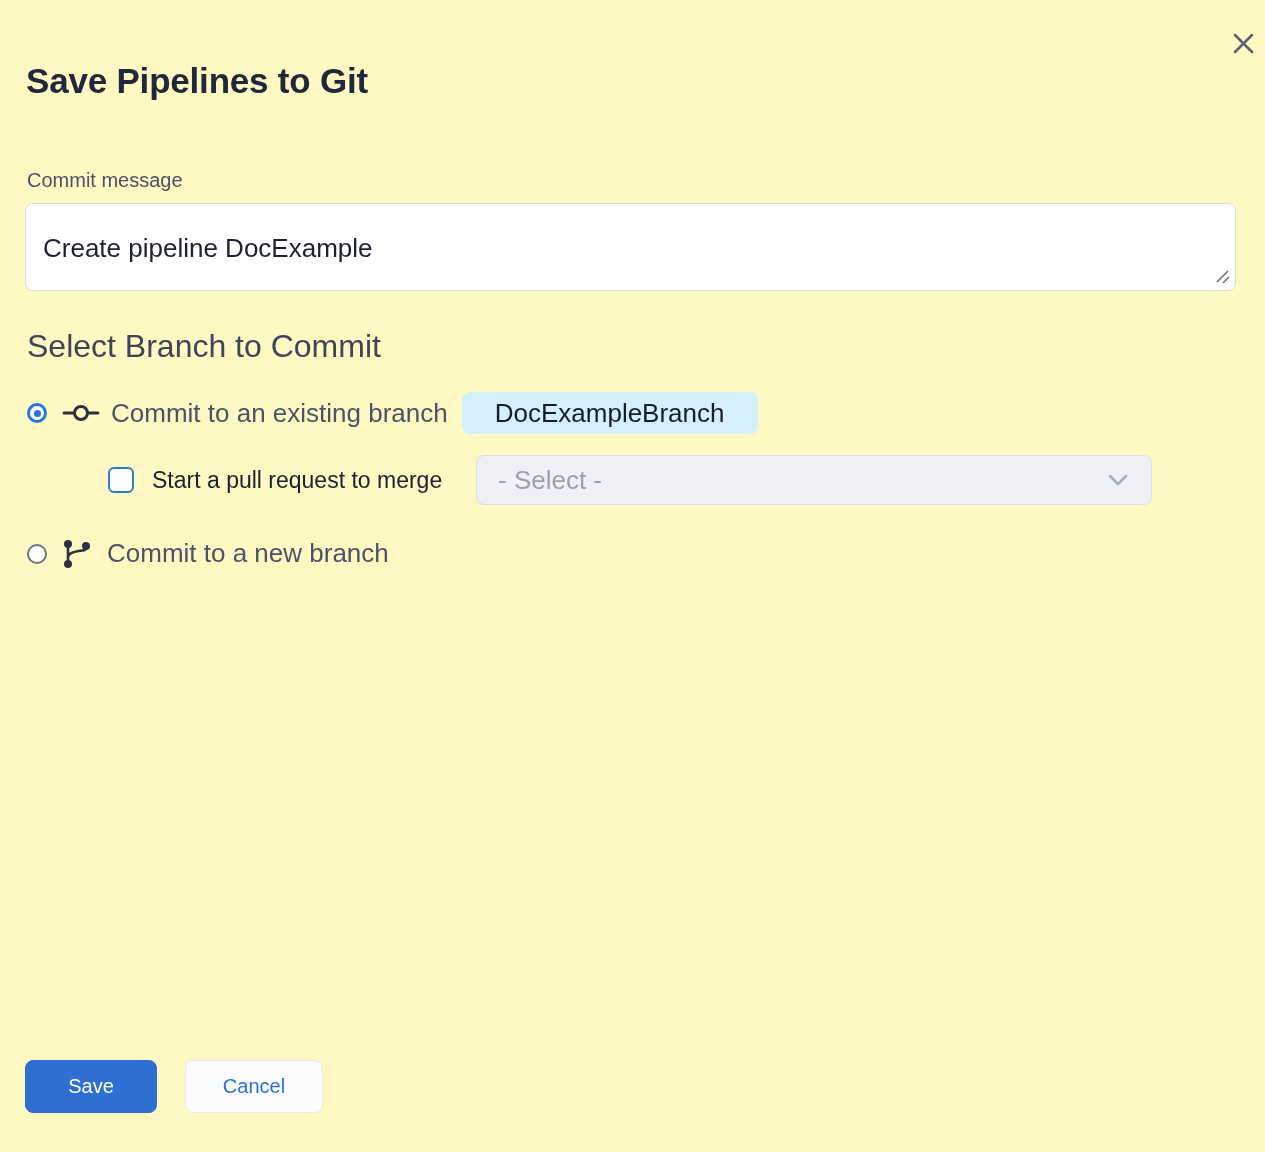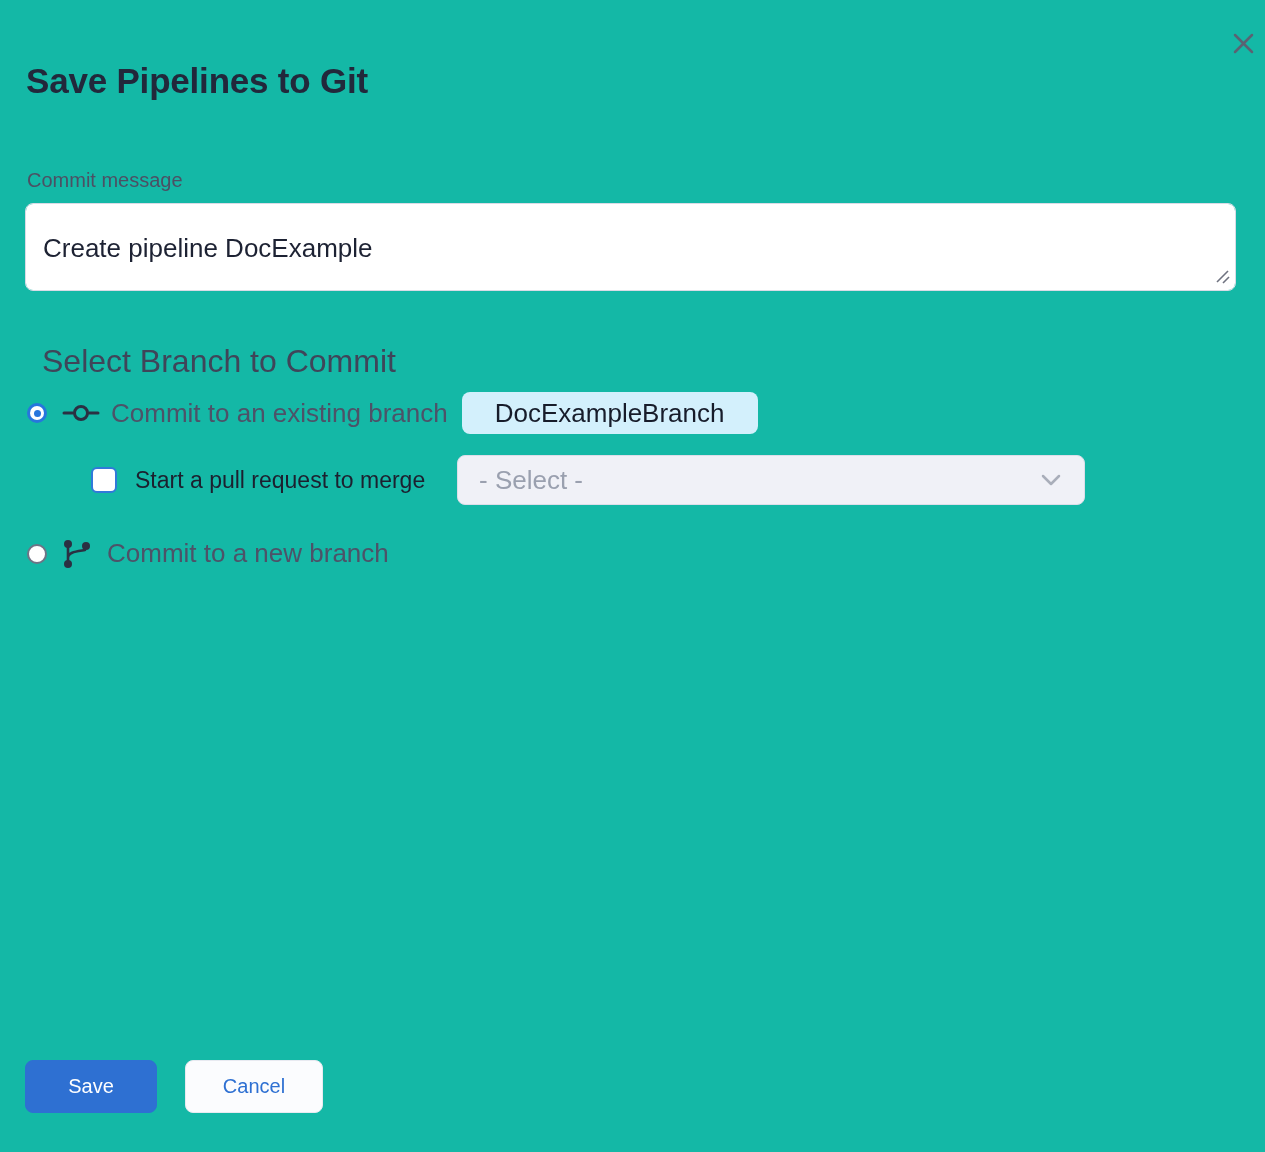--- a/index.html
+++ b/index.html
@@ -2,21 +2,21 @@
 <html><head>
 <meta charset="utf-8">
 <style>
   html, body { margin: 0; padding: 0; background: #ffffff; }
   body {
     width: 1265px; height: 1152px;
     font-family: "Liberation Sans", "DejaVu Sans", sans-serif;
     position: relative; overflow: hidden;
     color: #22283b;
   }
-  .page { position: absolute; inset: 0; background: #14b8a6; }
+  .page { position: absolute; inset: 0; background: #fef9c3; }
 
   
   .close-btn {
     position: absolute; left: 1222px; top: 22px; width: 42px; height: 42px;
     background: none; border: none; padding: 0; cursor: pointer;
     display: flex; align-items: center; justify-content: center;
   }
 
   
   .title {
@@ -35,28 +35,28 @@
     width: 100%; height: 100%; box-sizing: border-box;
     border: 1px solid #d9dbe6; border-radius: 8px;
     padding: 28px 17px; resize: none; outline: none;
     font-family: "Liberation Sans", "DejaVu Sans", sans-serif;
     font-size: 26px; line-height: 32px; color: #1d2233; background: #fff;
   }
   .resize-handle { position: absolute; right: 5px; bottom: 6px; }
 
   
   .section-heading {
-    position: absolute; left: 26px; top: 326px; margin: 16px;
+    position: absolute; left: 26px; top: 326px; margin: 1px;
     font-size: 32px; font-weight: 400; color: #3f4559; line-height: 38px;
   }
 
   
   .row { position: absolute; display: flex; align-items: center; }
   .row-existing { left: 27px; top: 392px; height: 42px; }
-  .row-pr       { left: 91px; top: 455px; height: 50px; }
+  .row-pr       { left: 108px; top: 455px; height: 50px; }
   .row-new      { left: 27px; top: 538px; height: 31px; }
 
   .radio {
     width: 20px; height: 20px; border-radius: 50%;
     box-sizing: border-box; flex: 0 0 auto; position: relative; cursor: pointer;
   }
   .radio.selected { background: #2776dd; }
   .radio.selected::before {
     content: ""; position: absolute; inset: 3px; background: #ffffff; border-radius: 50%;
   }
@@ -77,21 +77,21 @@
     font-size: 26px; color: #171c2a; white-space: nowrap; cursor: pointer;
   }
 
   .checkbox {
     width: 26px; height: 26px; box-sizing: border-box; flex: 0 0 auto;
     background: #ffffff; border: 2px solid #3079da; border-radius: 6px; cursor: pointer;
   }
   .pr-label { margin-left: 18px; font-size: 23px; color: #1c202f; white-space: nowrap; }
 
   .select {
-    position: absolute; left: 457px; top: 455px; width: 628px; height: 50px;
+    position: absolute; left: 476px; top: 455px; width: 676px; height: 50px;
     box-sizing: border-box; background: #f0f1f7; border: 1px solid #dcdee9;
     border-radius: 8px; display: flex; align-items: center; cursor: pointer;
   }
   .select-placeholder { margin-left: 21px; font-size: 26px; color: #9aa0af; flex: 1 1 auto; }
   .select .chevron { margin-right: 23px; flex: 0 0 auto; }
 
   
   .btn {
     position: absolute; top: 1060px; height: 53px; border-radius: 8px;
     font-family: "Liberation Sans", "DejaVu Sans", sans-serif;

